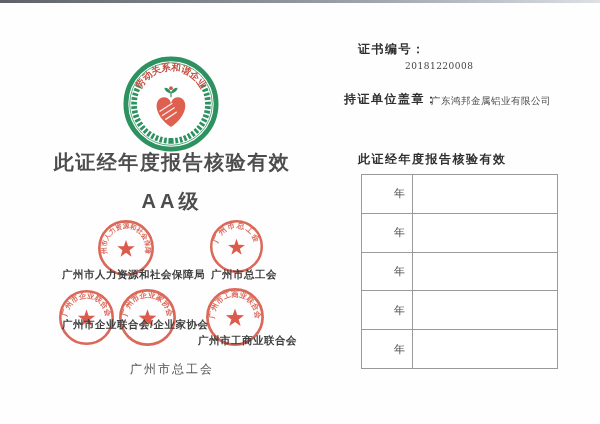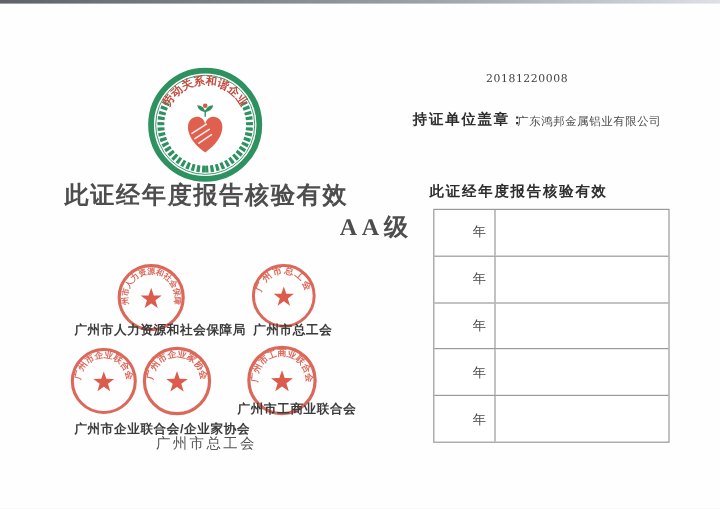--- a/index.html
+++ b/index.html
@@ -18,32 +18,32 @@
     background:linear-gradient(to right,#43474e,#6a707a 35%,#8c929c 60%,#b9bec7 85%,#d8dbe0);
     opacity:.85;
   }
   
   .emblem{position:absolute;left:123px;top:56px;}
   .title1{
     position:absolute;left:0;top:149px;width:344px;text-align:center;
     font-size:20px;font-weight:bold;color:#4d4d4d;letter-spacing:1.5px;white-space:nowrap;
   }
   .title2{
-    position:absolute;left:0;top:176px;width:344px;text-align:right;
-    font-size:20px;font-weight:bold;color:#4d4d4d;letter-spacing:4px;font-family:Liberation Serif, serif;
+    position:absolute;left:0;top:188px;width:344px;text-align:center;
+    font-size:20px;font-weight:bold;color:#4d4d4d;letter-spacing:4px;
   }
   .seal{position:absolute;opacity:.9;}
   .seal svg{display:block;}
   .caption{
     position:absolute;font-size:10.5px;font-weight:bold;color:#3c3c3c;
     letter-spacing:.5px;white-space:nowrap;z-index:5;
   }
   .cap1{left:62px;top:268px;}
   .cap2{left:211px;top:268px;}
-  .cap3{left:62px;top:351px;}
+  .cap3{left:62px;top:318px;}
   .cap4{left:198px;top:334px;}
   .issue-date{
     position:absolute;left:0;top:361px;width:344px;text-align:center;
     font-size:12px;color:#555;letter-spacing:2px;
   }
   
   .rlabel{
     position:absolute;font-size:12px;font-weight:bold;color:#2e2e2e;
     letter-spacing:1.5px;white-space:nowrap;
   }
@@ -167,20 +167,21 @@
     </svg>
   </div>
 
   <div class="caption cap1">广州市人力资源和社会保障局</div>
   <div class="caption cap2">广州市总工会</div>
   <div class="caption cap3">广州市企业联合会/企业家协会</div>
   <div class="caption cap4">广州市工商业联合会</div>
 
   <div class="issue-date">广州市总工会</div>
 
+  <div class="rlabel lab-certno">证书编号：</div>
   <div class="certno-value">20181220008</div>
 
   <div class="rlabel lab-holder">持证单位盖章：</div>
   <div class="holder-value">广东鸿邦金属铝业有限公司</div>
 
   <div class="rlabel lab-verify">此证经年度报告核验有效</div>
 
   <div class="vtable">
     <div class="vrow">
       <div class="vyear">年</div>

